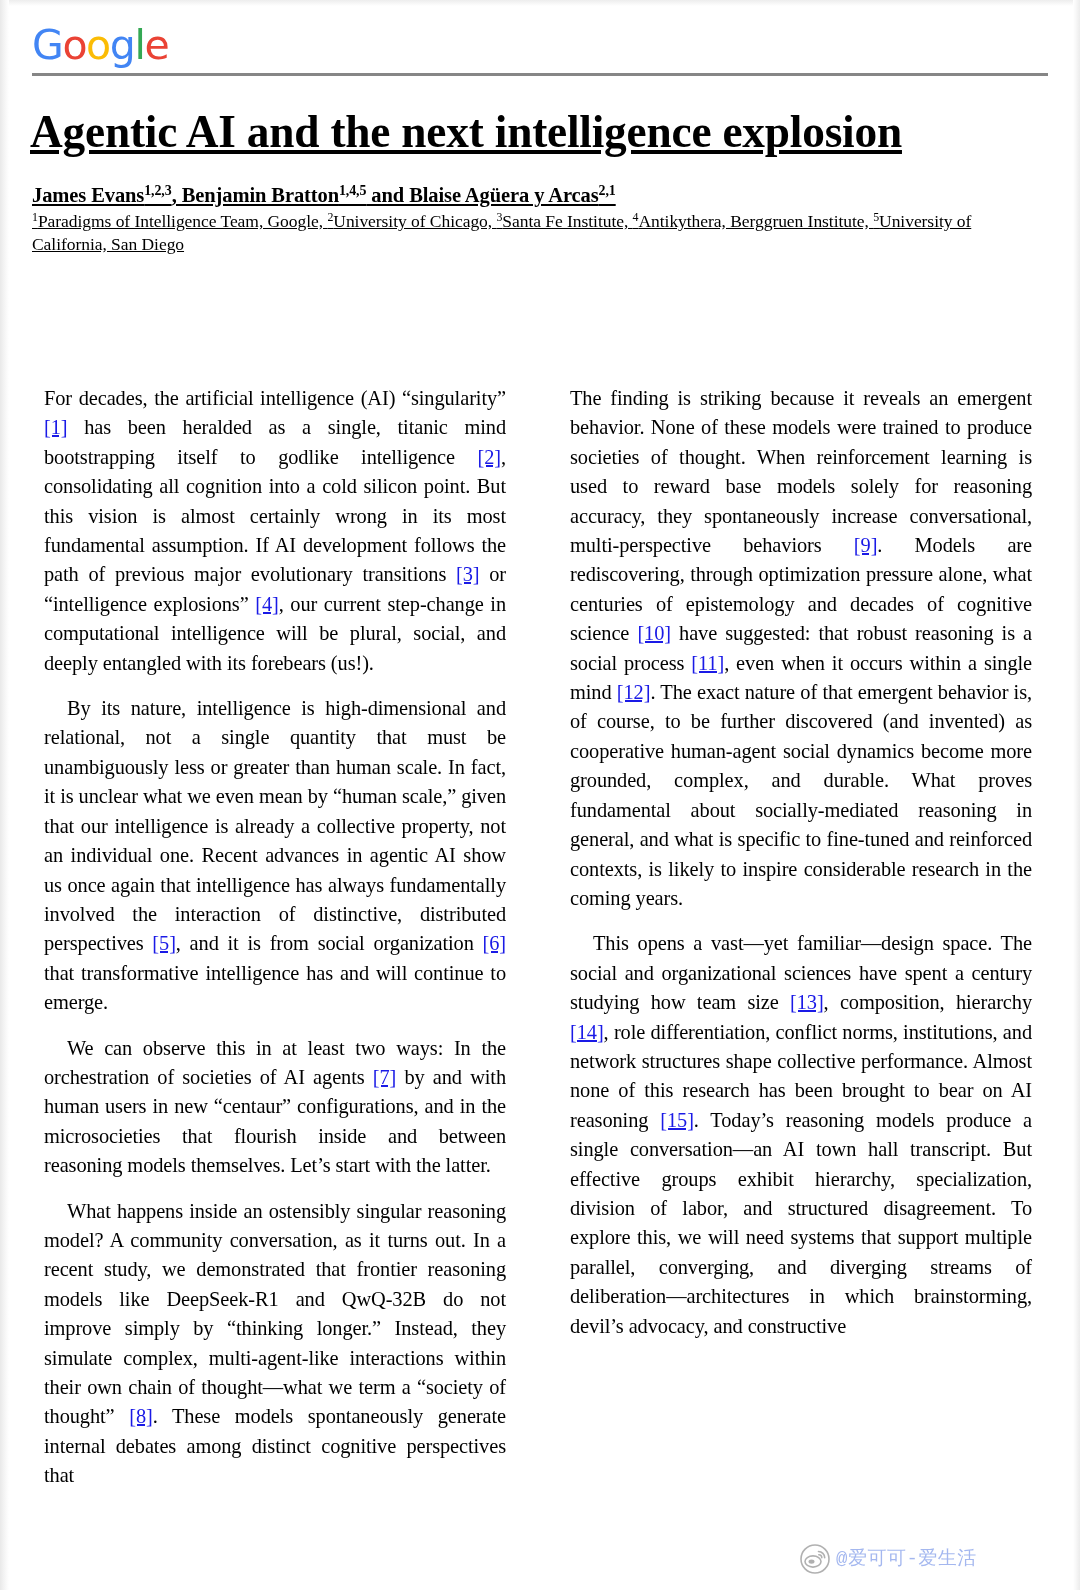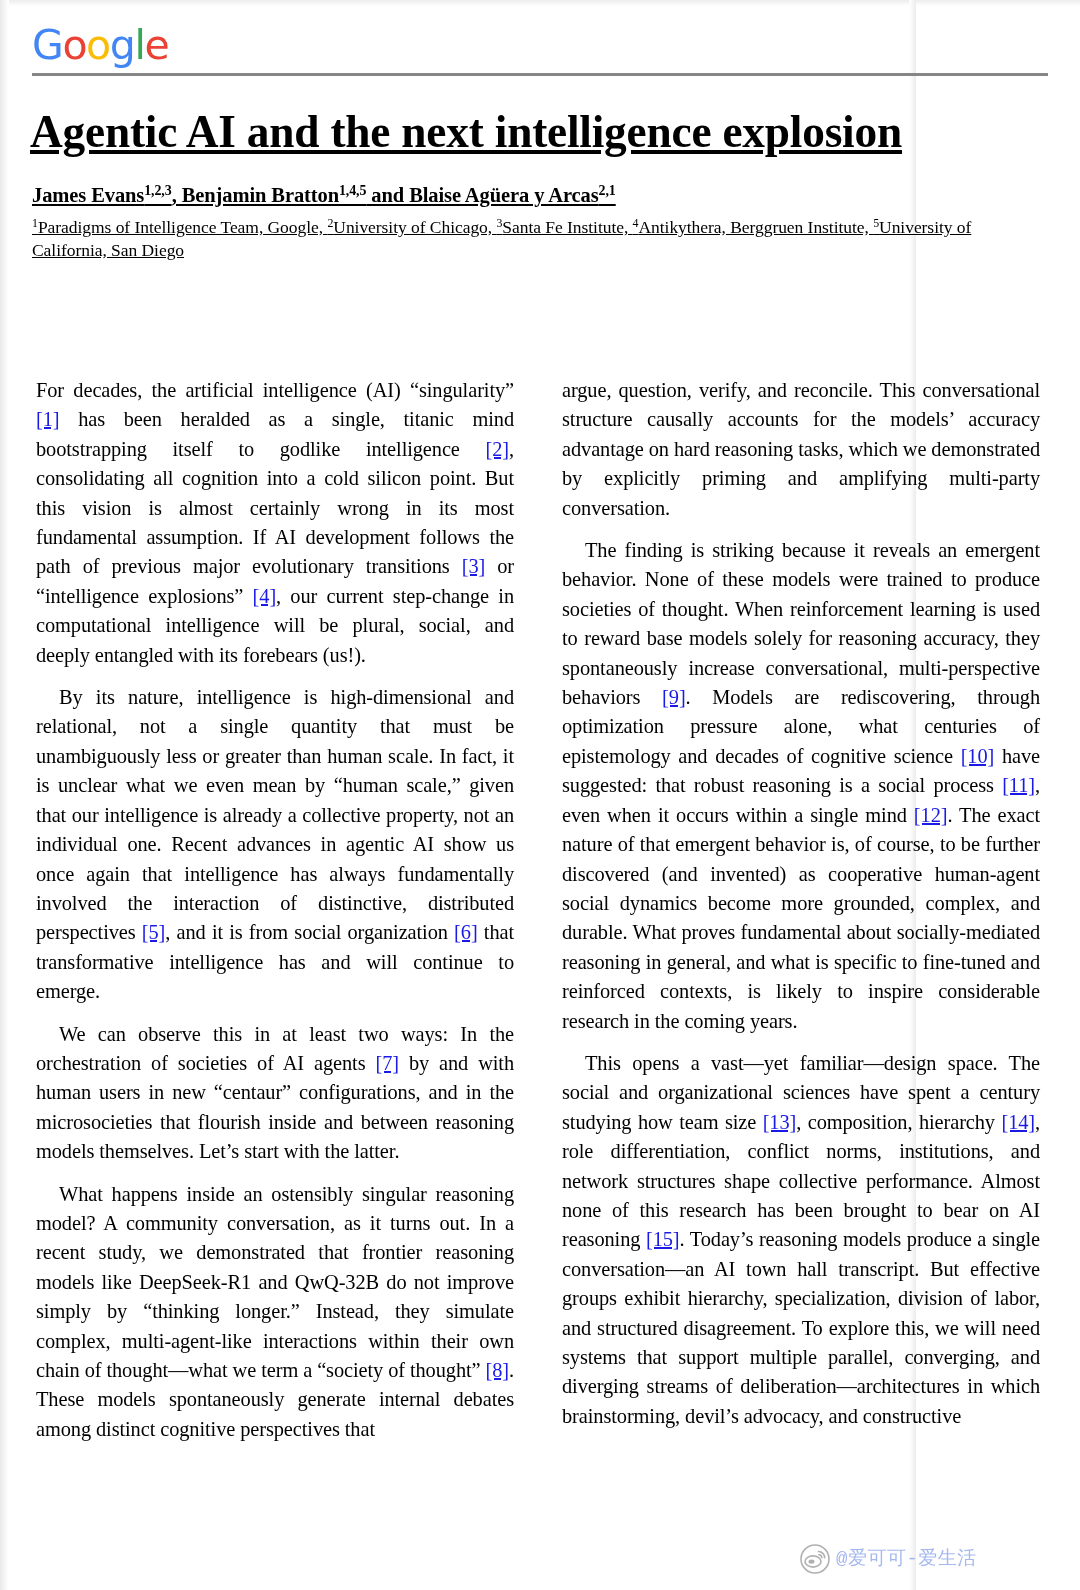--- a/index.html
+++ b/index.html
@@ -36,21 +36,21 @@
     position: absolute;
     top: 0; left: 0;
     width: 1080px; height: 6px;
     background: linear-gradient(to bottom, #ededed 0%, #ffffff 100%);
     pointer-events: none;
   }
 
   .sheet {
     position: absolute;
     top: 0; left: 0;
-    width: 916px;
+    width: 1080px;
     height: 1590px;
   }
 
   
   .masthead {
     position: absolute;
     left: 32px;
     top: 22px;
     width: 1016px;
   }
@@ -98,21 +98,21 @@
   }
 
   .authors {
     margin: 22px 0 0 2px;
     font-weight: 700;
     font-size: 20.5px;
     line-height: 26px;
     letter-spacing: -0.1px;
   }
   .affils {
-    margin: 8px 0 0 2px;
+    margin: 2px 0 0 2px;
     font-weight: 400;
     font-size: 17.5px;
     line-height: 23px;
     width: 1000px;
     letter-spacing: -0.05px;
   }
   sup {
     font-size: 0.68em;
     line-height: 0;
     vertical-align: 0.5em;
@@ -126,21 +126,21 @@
     top: 368px;
     width: 1020px;
     display: flex;
     gap: 32px;
   }
   .col {
     width: 494px;
     flex: 0 0 494px;
   }
   p.body {
-    margin: 8px;
+    margin: 16px;
     font-size: 20.4px;
     line-height: 29.4px;
     text-align: justify;
     text-justify: inter-word;
     hyphens: manual;
     letter-spacing: -0.1px;
   }
   p.body + p.body {
     margin-top: 13px;
     text-indent: 23px;
@@ -206,21 +206,20 @@
   </div>
 
   <div class="columns">
     <div class="col">
         <p class="body" style="text-indent: 0px;">For decades, the artificial intelligence (AI) “singularity” <a class="cite">[1]</a> has been heralded as a single, titanic mind bootstrapping itself to godlike intelligence <a class="cite">[2]</a>, consolidating all cognition into a cold silicon point. But this vision is almost certainly wrong in its most fundamental assumption. If AI development follows the path of previous major evolutionary transitions <a class="cite">[3]</a> or “intelligence explosions” <a class="cite">[4]</a>, our current step-change in computational intelligence will be plural, social, and deeply entangled with its forebears (us!).</p>
         <p class="body">By its nature, intelligence is high-dimensional and relational, not a single quantity that must be unambiguously less or greater than human scale. In fact, it is unclear what we even mean by “human scale,” given that our intelligence is already a collective property, not an individual one. Recent advances in agentic AI show us once again that intelligence has always fundamentally involved the interaction of distinctive, distributed perspectives <a class="cite">[5]</a>, and it is from social organization <a class="cite">[6]</a> that transformative intelligence has and will continue to emerge.</p>
         <p class="body">We can observe this in at least two ways: In the orchestration of societies of AI agents <a class="cite">[7]</a> by and with human users in new “centaur” configurations, and in the microsocieties that flourish inside and between reasoning models themselves. Let’s start with the latter.</p>
         <p class="body">What happens inside an ostensibly singular reasoning model? A community conversation, as it turns out. In a recent study, we demonstrated that frontier reasoning models like DeepSeek-R1 and QwQ-32B do not improve simply by “thinking longer.” Instead, they simulate complex, multi-agent-like interactions within their own chain of thought—what we term a “society of thought” <a class="cite">[8]</a>. These models spontaneously generate internal debates among distinct cognitive perspectives that</p>
       </div>
     <div class="col">
-        <p class="body" style="text-indent: 0px;">argue, question, verify, and reconcile. This conversational structure causally accounts for the models’ accuracy advantage on hard reasoning tasks, which we demonstrated by explicitly priming and amplifying multi-party conversation.</p>
         <p class="body">The finding is striking because it reveals an emergent behavior. None of these models were trained to produce societies of thought. When reinforcement learning is used to reward base models solely for reasoning accuracy, they spontaneously increase conversational, multi-perspective behaviors <a class="cite">[9]</a>. Models are rediscovering, through optimization pressure alone, what centuries of epistemology and decades of cognitive science <a class="cite">[10]</a> have suggested: that robust reasoning is a social process <a class="cite">[11]</a>, even when it occurs within a single mind <a class="cite">[12]</a>. The exact nature of that emergent behavior is, of course, to be further discovered (and invented) as cooperative human-agent social dynamics become more grounded, complex, and durable. What proves fundamental about socially-mediated reasoning in general, and what is specific to fine-tuned and reinforced contexts, is likely to inspire considerable research in the coming years.</p>
         <p class="body">This opens a vast—yet familiar—design space. The social and organizational sciences have spent a century studying how team size <a class="cite">[13]</a>, composition, hierarchy <a class="cite">[14]</a>, role differentiation, conflict norms, institutions, and network structures shape collective performance. Almost none of this research has been brought to bear on AI reasoning <a class="cite">[15]</a>. Today’s reasoning models produce a single conversation—an AI town hall transcript. But effective groups exhibit hierarchy, specialization, division of labor, and structured disagreement. To explore this, we will need systems that support multiple parallel, converging, and diverging streams of deliberation—architectures in which brainstorming, devil’s advocacy, and constructive</p>
       </div>
   </div>
 
   <div class="watermark">
     <span class="wm-logo">
       <svg width="30" height="30" viewBox="0 0 30 30">
         <circle cx="15" cy="15" r="14" fill="none" stroke="#3c3c3c" stroke-width="1.6"></circle>
         <ellipse cx="13" cy="17.5" rx="8" ry="5.6" fill="none" stroke="#3c3c3c" stroke-width="1.6"></ellipse>

